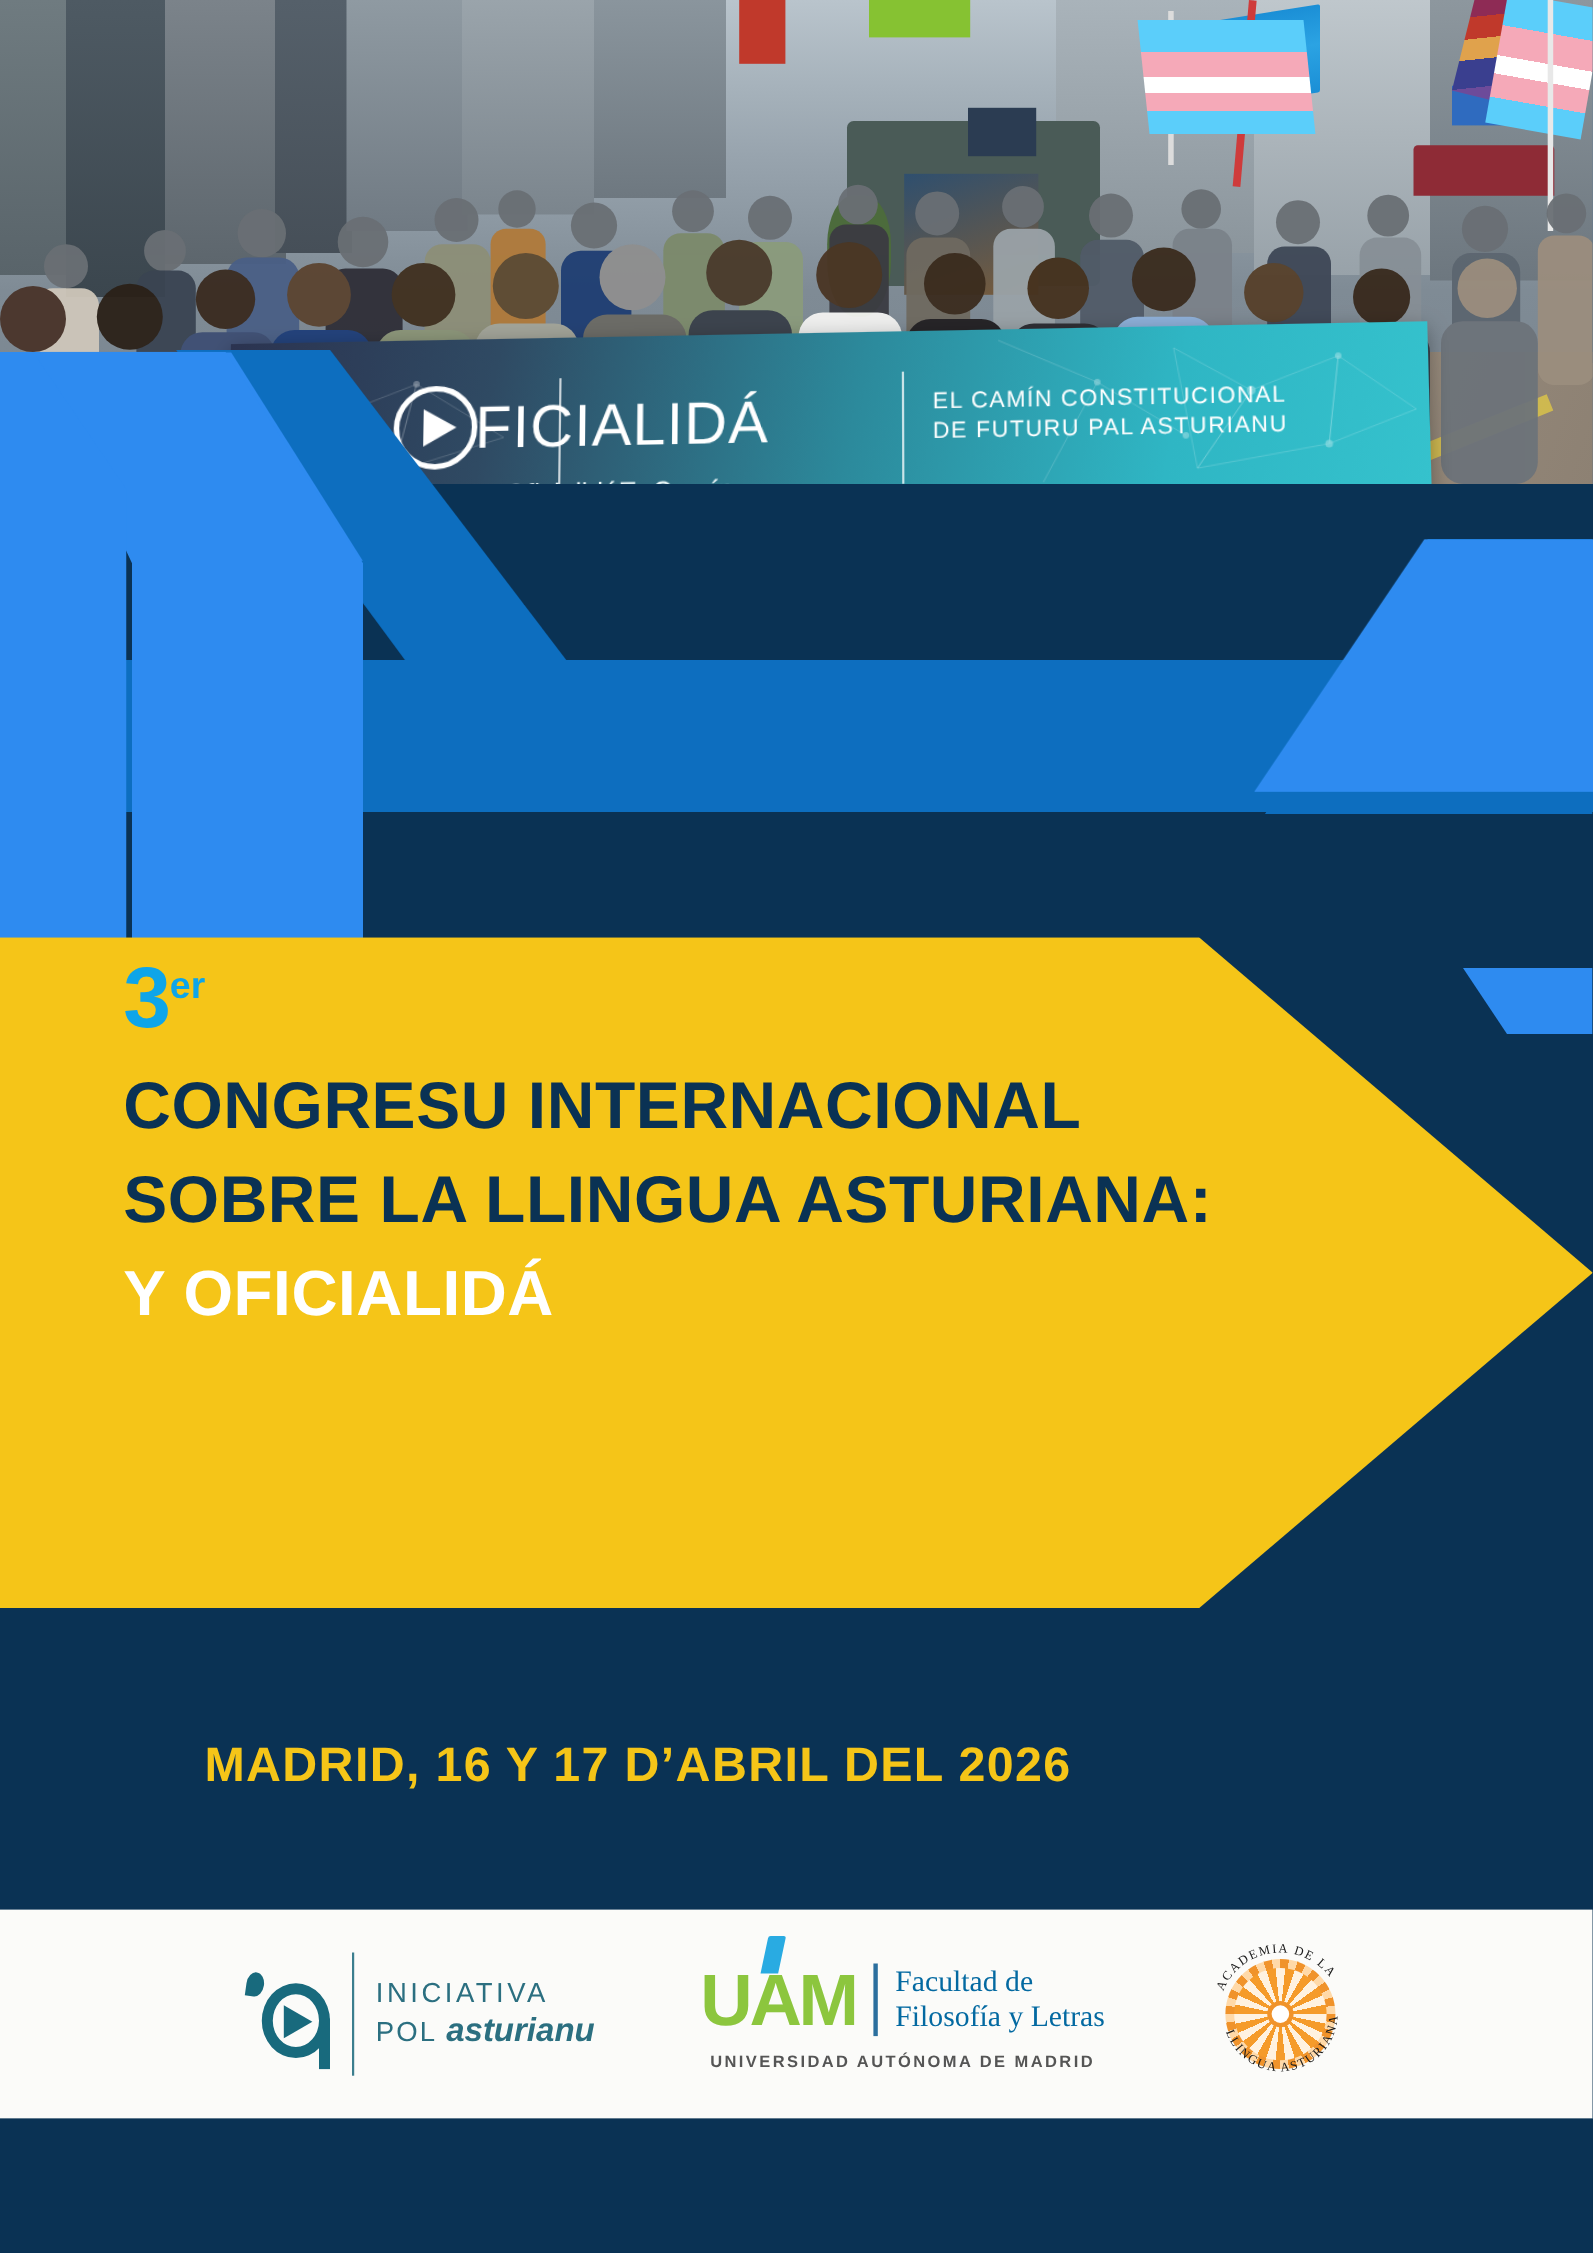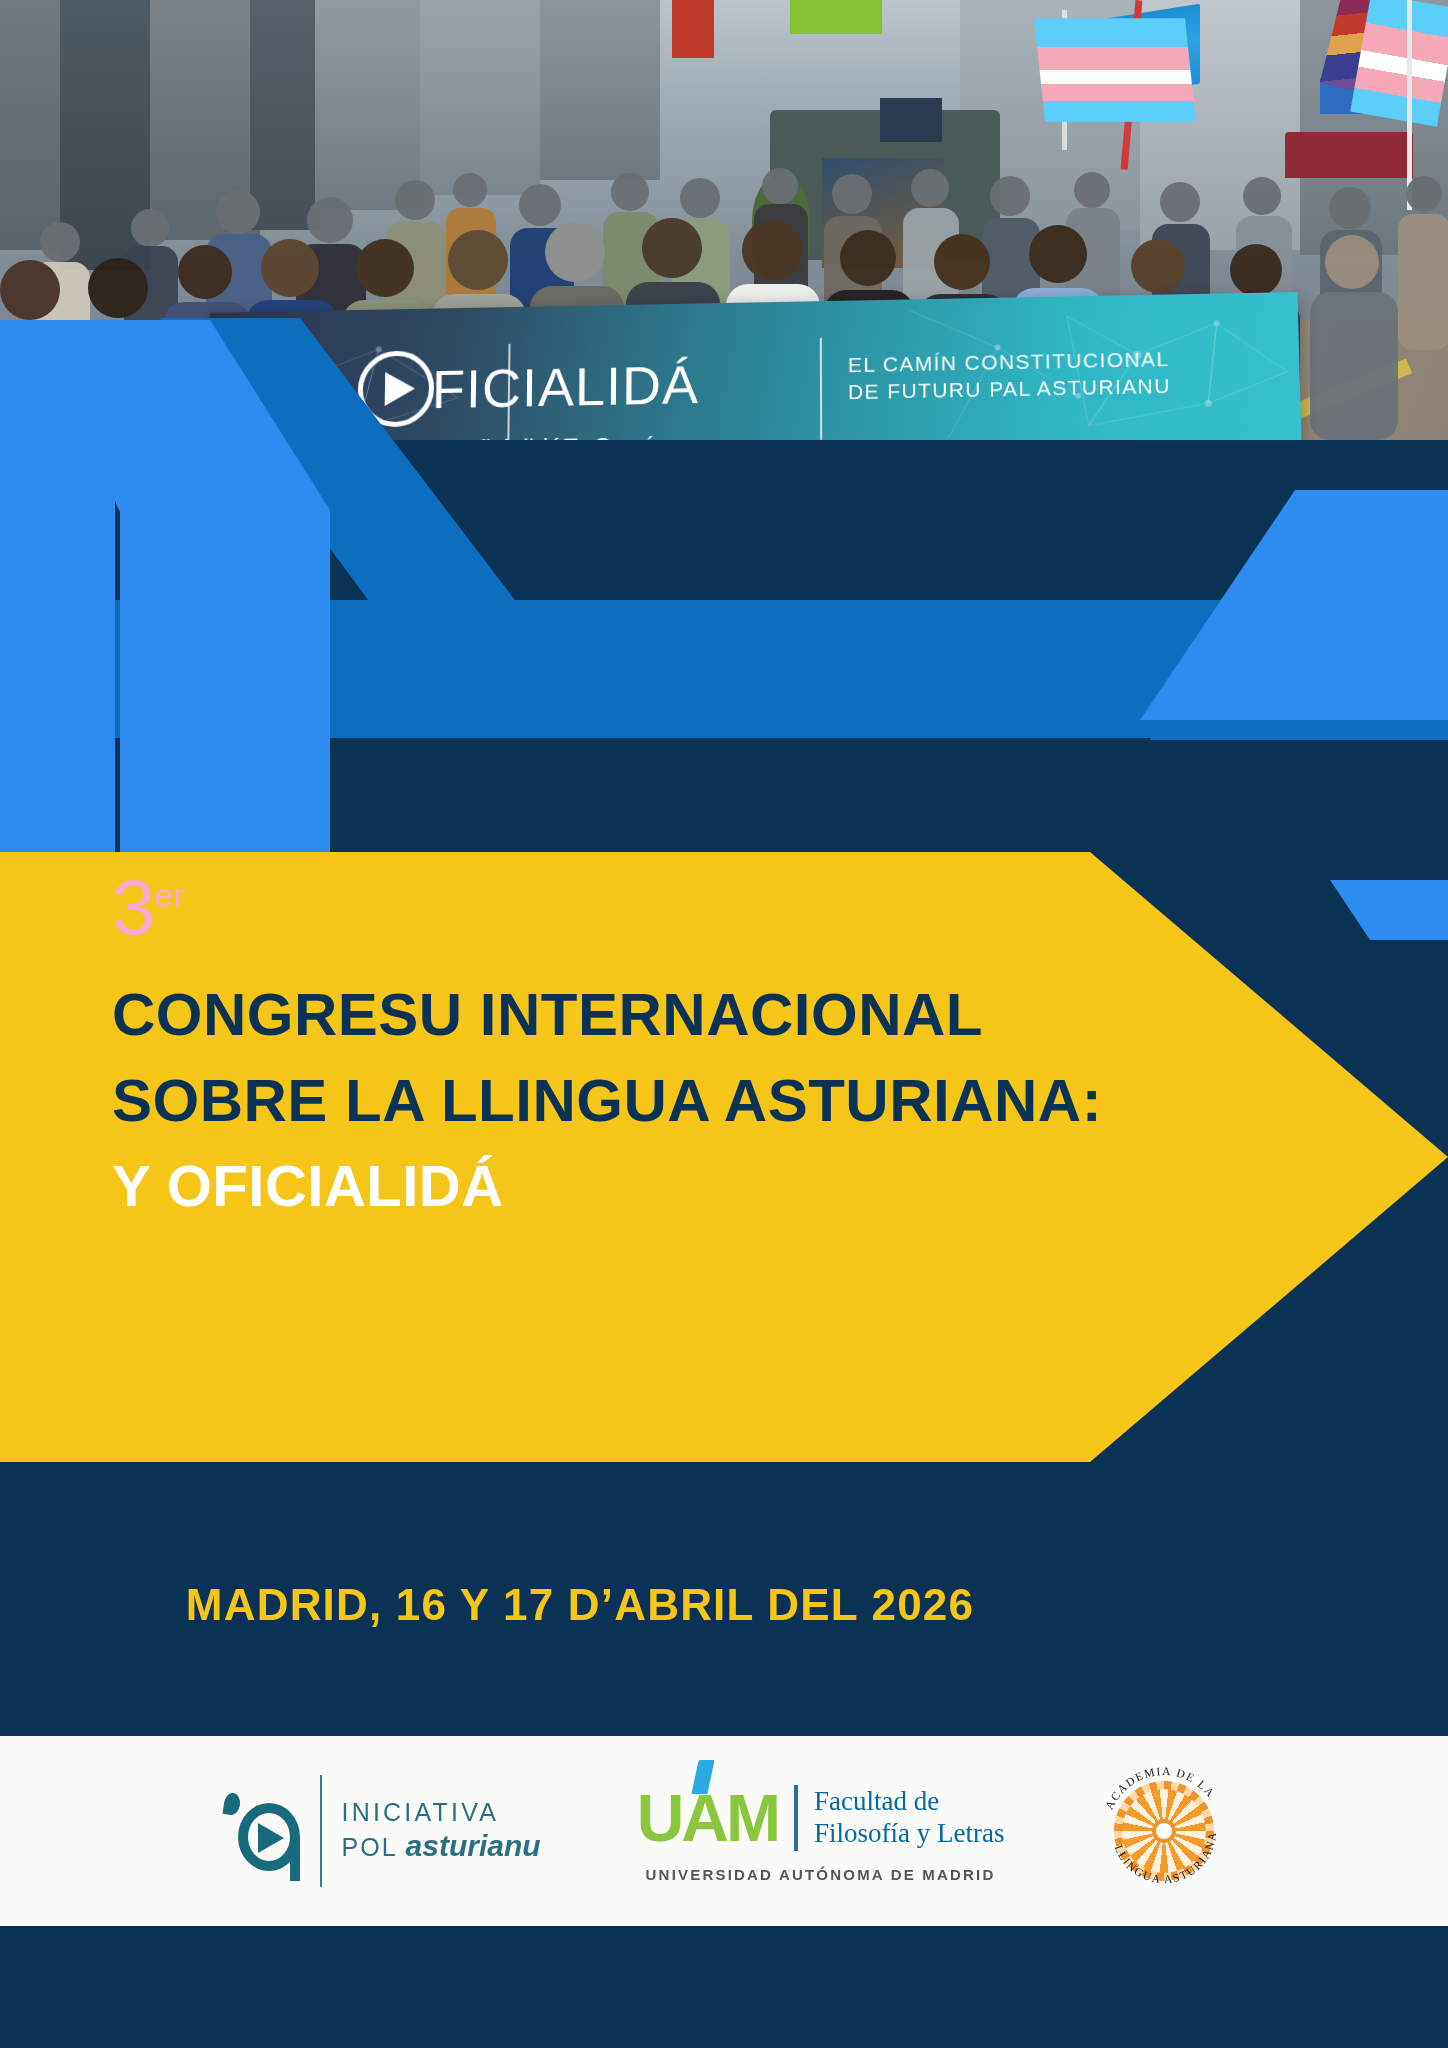--- a/index.html
+++ b/index.html
@@ -135,25 +135,25 @@
 
   
   .yellow-arrow {
     position:absolute; left:0; top:852px; width:1448px; height:610px;
     background:#f5c518;
     clip-path: polygon(0 0, 1090px 0, 1448px 305px, 1090px 610px, 0 610px);
   }
   .title-wrap {
     position:absolute; left:112px; top:872px; width:1180px;
   }
-  .ord { color:#f9a8d4; font-size:78px; font-weight:normal; line-height:.92; letter-spacing:-1px; }
+  .ord { color:#0ea5e9; font-size:78px; font-weight:bold; line-height:.92; letter-spacing:-1px; }
   .ord sup { font-size:34px; vertical-align:super; letter-spacing:0; }
   .tl-navy {
     color:#0a3254; font-size:60px; font-weight:bold; line-height:1.30;
-    letter-spacing:.5px; margin-top:32px;
+    letter-spacing:.5px; margin-top:22px;
   }
   .tl-white {
     color:#ffffff; font-size:58px; font-weight:bold; line-height:1.32;
     letter-spacing:.5px; margin-top:22px;
   }
 
   
   .date-line {
     position:absolute; left:0; top:1580px; width:1160px;
     text-align:center; color:#f5c518; font-size:44px; font-weight:bold;

